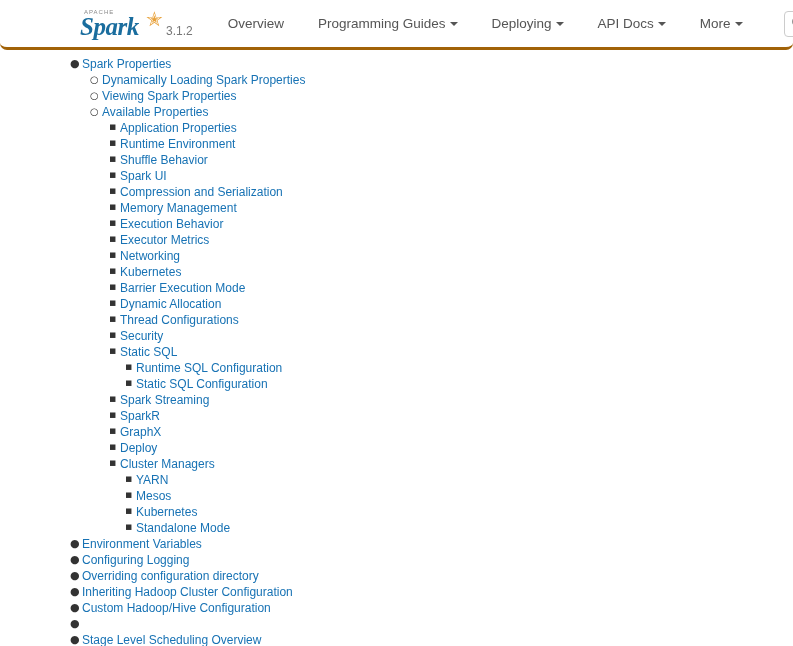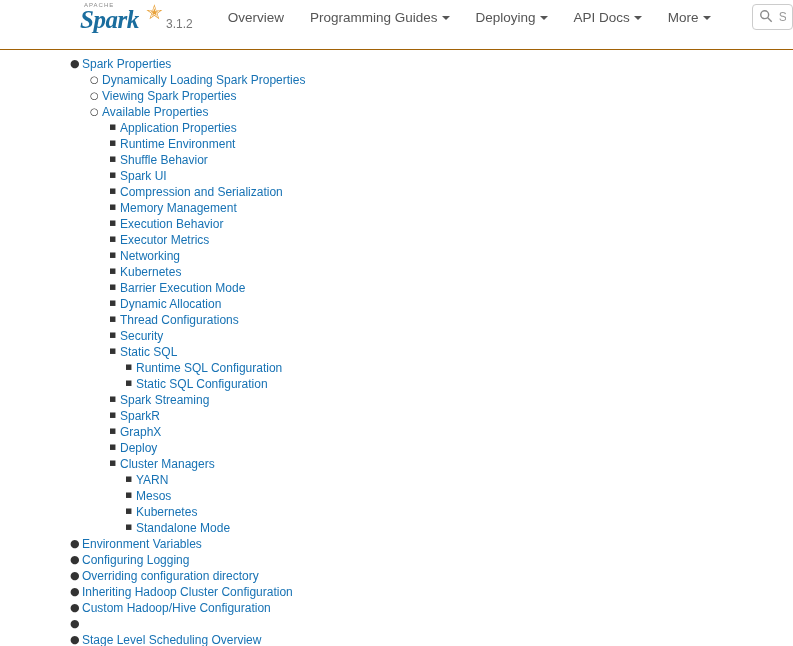--- a/index.html
+++ b/index.html
@@ -14,24 +14,25 @@
     font-size: 13px;
     color: #333333;
     overflow: hidden;
   }
 
   
   .navbar {
     position: relative;
     height: 50px;
     background: #ffffff;
-    border-bottom: 1px solid #a16207;
+    border-bottom: 3px solid #a16207;
     display: flex;
-    align-items: flex-start;
+    align-items: center;
     box-sizing: border-box;
+    border-radius: 7px;
   }
   .navbar-inner {
     display: flex;
     align-items: center;
     padding-left: 78px;
     width: 100%;
     box-sizing: border-box;
   }
   .brand {
     position: relative;
@@ -75,20 +76,21 @@
   }
   .brand-version {
     font-size: 12px;
     color: #777777;
     margin-left: 2px;
     margin-bottom: 3px;
   }
   .nav-items {
     display: flex;
     align-items: center;
+    gap: 8px;
   }
   .nav-item {
     padding: 8px 13px;
     color: #555555;
     font-size: 13.5px;
     text-decoration: none;
     white-space: nowrap;
     cursor: pointer;
   }
   .caret {

